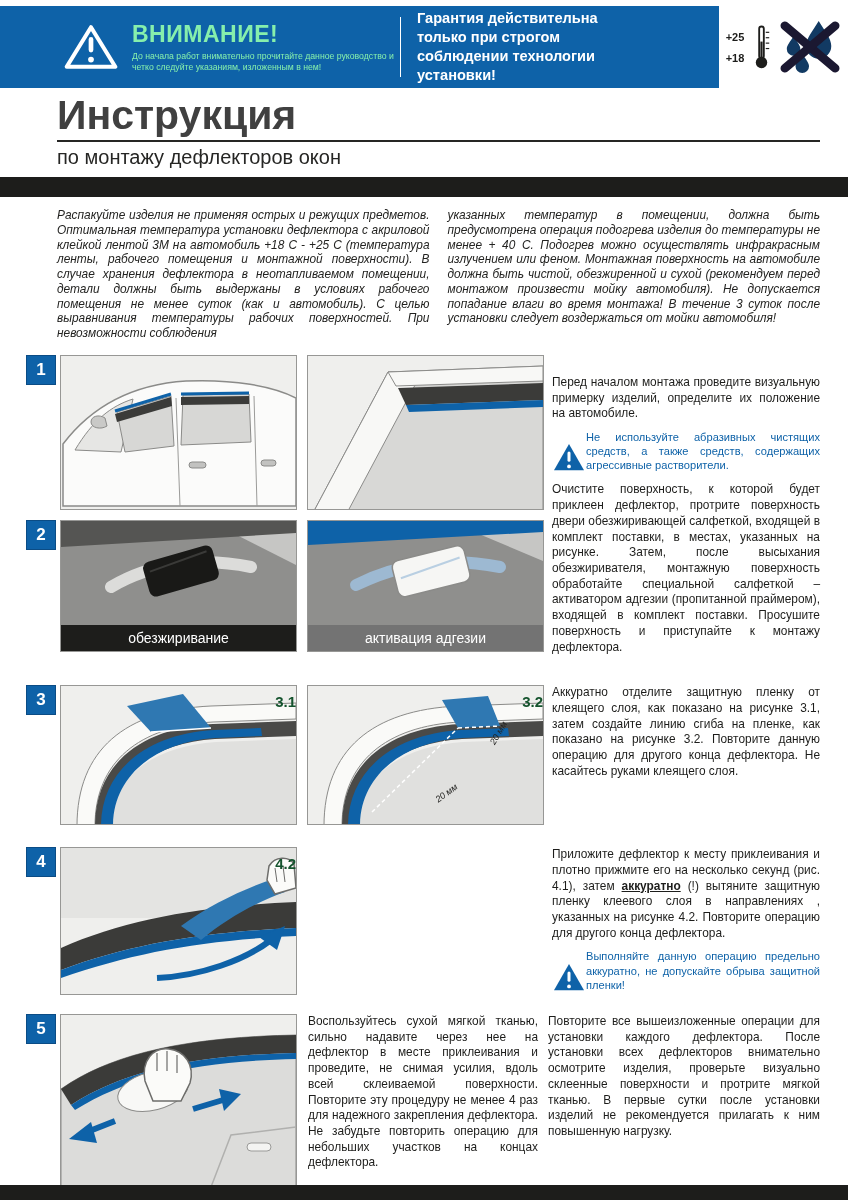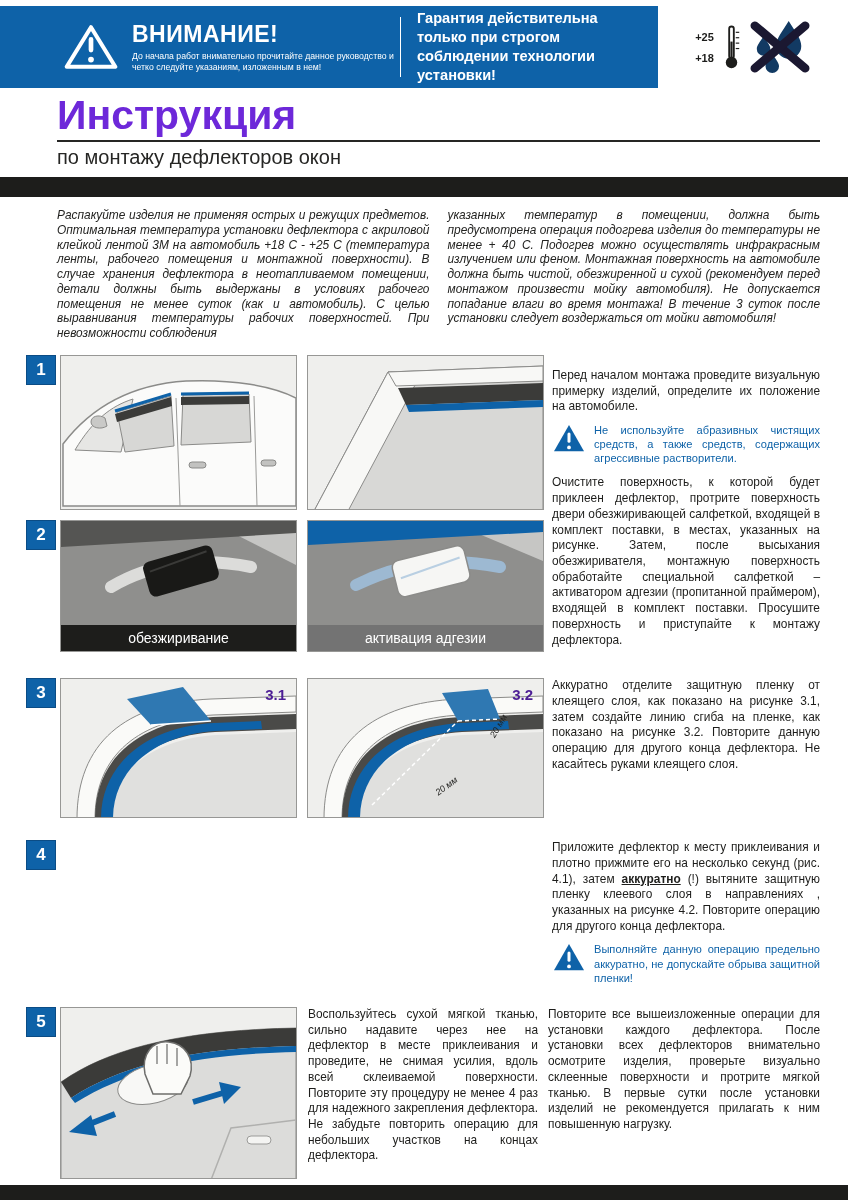--- a/index.html
+++ b/index.html
@@ -4,31 +4,31 @@
 <style>
   * { margin:0; padding:0; box-sizing:border-box; }
   html,body { background:#fff; }
   .page { width:848px; height:1200px; background:#fff; position:relative; overflow:hidden;
           font-family:"Liberation Sans", sans-serif; color:#1d1d1b; margin:0 auto; }
 
   
   .topbar { display:flex; height:82px; margin-top:6px; }
   .topbar-blue { flex:1; background:#0e62a8; display:flex; align-items:center; padding-left:64px; }
   .warn-icon { width:54px; height:48px; flex:none; margin-right:14px; }
-  .warn-texts { width:262px; color:#ffffff; }
+  .warn-texts { width:262px; color:#86efac; }
   .warn-title { font-size:23px; font-weight:bold; letter-spacing:.5px; }
   .warn-sub { font-size:8.7px; line-height:1.3; margin-top:3px; }
   .topbar-divider { width:1px; height:60px; background:#fff; margin:0 16px 0 6px; flex:none; }
   .guarantee { color:#fff; font-weight:bold; font-size:14.6px; line-height:1.32; width:228px; }
-  .topbar-white { width:190px; background:#fff; display:flex; align-items:center; justify-content:center; gap:9px; }
+  .topbar-white { width:129px; background:#fff; display:flex; align-items:center; justify-content:center; gap:9px; }
   .temp-labels { display:flex; flex-direction:column; gap:9px; font-size:11px; font-weight:bold; color:#1d1d1b; text-align:right; }
 
   
   .title-block { padding:6px 28px 0 57px; }
-  .main-title { font-size:41px; line-height:1.05; font-weight:bold; color:#6d28d9; }
+  .main-title { font-size:41px; line-height:1.05; font-weight:bold; color:#404040; }
   .title-rule { border-bottom:2px solid #262624; margin-top:3px; }
   .subtitle { font-size:20px; margin-top:4px; color:#262624; }
   .black-bar { height:20px; background:#1d1d1b; margin-top:8px; }
   .bottom-bar { position:absolute; left:0; right:0; bottom:0; height:15px; background:#1d1d1b; }
 
   
   .intro { display:flex; gap:18px; padding:11px 28px 6px 57px; font-style:italic;
            font-size:11.9px; line-height:1.24; text-align:justify; color:#232321; }
   .intro p { flex:1; }
 
@@ -45,29 +45,29 @@
            font-size:17px; font-weight:bold; display:flex; align-items:center; justify-content:center;
            flex:none; margin-right:4px; }
   .figs { display:flex; gap:10px; }
   figure.fig { width:237px; border:1px solid #979795; background:#efefed; position:relative; overflow:hidden; }
   .fig svg { display:block; width:100%; }
   .h155 { height:155px; } .h132 { height:132px; } .h140 { height:140px; } .h148 { height:148px; } .h172 { height:172px; }
   .caption { position:absolute; left:0; right:0; bottom:0; height:26px; display:flex;
              align-items:center; justify-content:center; color:#fff; font-size:14px; }
   .cap-black { background:#1d1d1b; }
   .cap-blue { background:#737373; }
-  .fig-label { position:absolute; top:7px; right:10px; font-size:15px; font-weight:bold; color:#4c1d95; }
+  .fig-label { position:absolute; top:7px; right:0; font-size:15px; font-weight:bold; color:#14532d; }
   .dim { position:absolute; font-size:9px; font-style:italic; color:#232321; white-space:nowrap; }
   .dim-top { left:178px; top:42px; transform:rotate(-60deg); }
   .dim-bottom { left:126px; top:102px; transform:rotate(-36deg); }
 
   .text-col { flex:1; margin-left:8px; font-size:11.9px; line-height:1.32; text-align:justify; color:#1d1d1b; }
   .text-col p.body { margin-bottom:8px; }
-  .mt16 { margin-top:13px; }
-  .warning { display:flex; gap:8px; margin:8px 0 10px; align-items:flex-start; }
+  .mt16 { margin-top:20px; }
+  .warning { display:flex; margin:8px 0 10px; align-items:flex-end; }
   .warning-tri { width:34px; height:30px; flex:none; }
   .warning-text { color:#0e62a8; font-size:11.1px; line-height:1.28; text-align:justify; }
   .u { font-weight:bold; text-decoration:underline; }
 
   .band-5 .steps-col { width:272px; }
   .mid-col { width:230px; margin-left:10px; font-size:11.9px; line-height:1.32; text-align:justify; flex:none; }
   .band-5 .text-col { margin-left:10px; }
 </style>
 </head>
 <body>
@@ -248,20 +248,38 @@
       <div class="text-col">
         <p class="body">Аккуратно отделите защитную пленку от клеящего слоя, как показано на рисунке 3.1, затем создайте линию сгиба на пленке, как показано на рисунке 3.2. Повторите данную операцию для другого конца дефлектора. Не касайтесь руками клеящего слоя.</p>
       </div>
     </div>
 
     <div class="band band-4">
       <div class="steps-col">
         <div class="step">
           <div class="badge">4</div>
           <div class="figs">
+            <figure class="fig h148">
+              <svg viewBox="0 0 235 148">
+                <rect width="235" height="148" fill="#efefed"></rect>
+                <rect width="235" height="70" fill="#e4e4e2"></rect>
+                <path d="M0 100 C64 72 140 58 235 54 L235 80 C142 84 70 96 0 122 Z" fill="#3b3b39"></path>
+                <path d="M0 122 C70 96 142 84 235 80 L235 88 C144 92 74 104 0 130 Z" fill="#0e62a8"></path>
+                <path d="M120 78 C150 56 185 40 215 30 L224 44 C196 54 166 70 140 92 Z" fill="#2f78b2"></path>
+                <g>
+                  <path d="M208 18 C214 8 228 8 233 16 L235 40 L214 46 L206 32 Z" fill="#fbfbf9" stroke="#6d6d6b" stroke-width="1.5"></path>
+                  <path d="M214 20 L216 34 M222 18 L224 34" stroke="#6d6d6b" stroke-width="1" fill="none"></path>
+                </g>
+                <g>
+                  <path d="M96 130 C140 128 184 112 210 92" fill="none" stroke="#0e62a8" stroke-width="6"></path>
+                  <polygon points="224,78 216,102 198,89" fill="#0e62a8"></polygon>
+                </g>
+              </svg>
+              <span class="fig-label">4.2</span>
+            </figure>
           </div>
         </div>
       </div>
       <div class="text-col">
         <p class="body"><span>Приложите дефлектор к месту приклеивания и плотно прижмите его на несколько секунд (рис. 4.1), затем </span><span class="u">аккуратно</span><span> (!) вытяните защитную пленку клеевого слоя в направлениях , указанных на рисунке 4.2. Повторите операцию для другого конца дефлектора.</span></p>
         <div class="warning">
           <svg class="warning-tri" viewBox="0 0 36 32">
             <path d="M18 2 L34 30 H2 Z" fill="#0e62a8"></path>
             <rect x="16.4" y="10" width="3.2" height="11" rx="1.6" fill="#fff"></rect>
             <circle cx="18" cy="26" r="2" fill="#fff"></circle>

